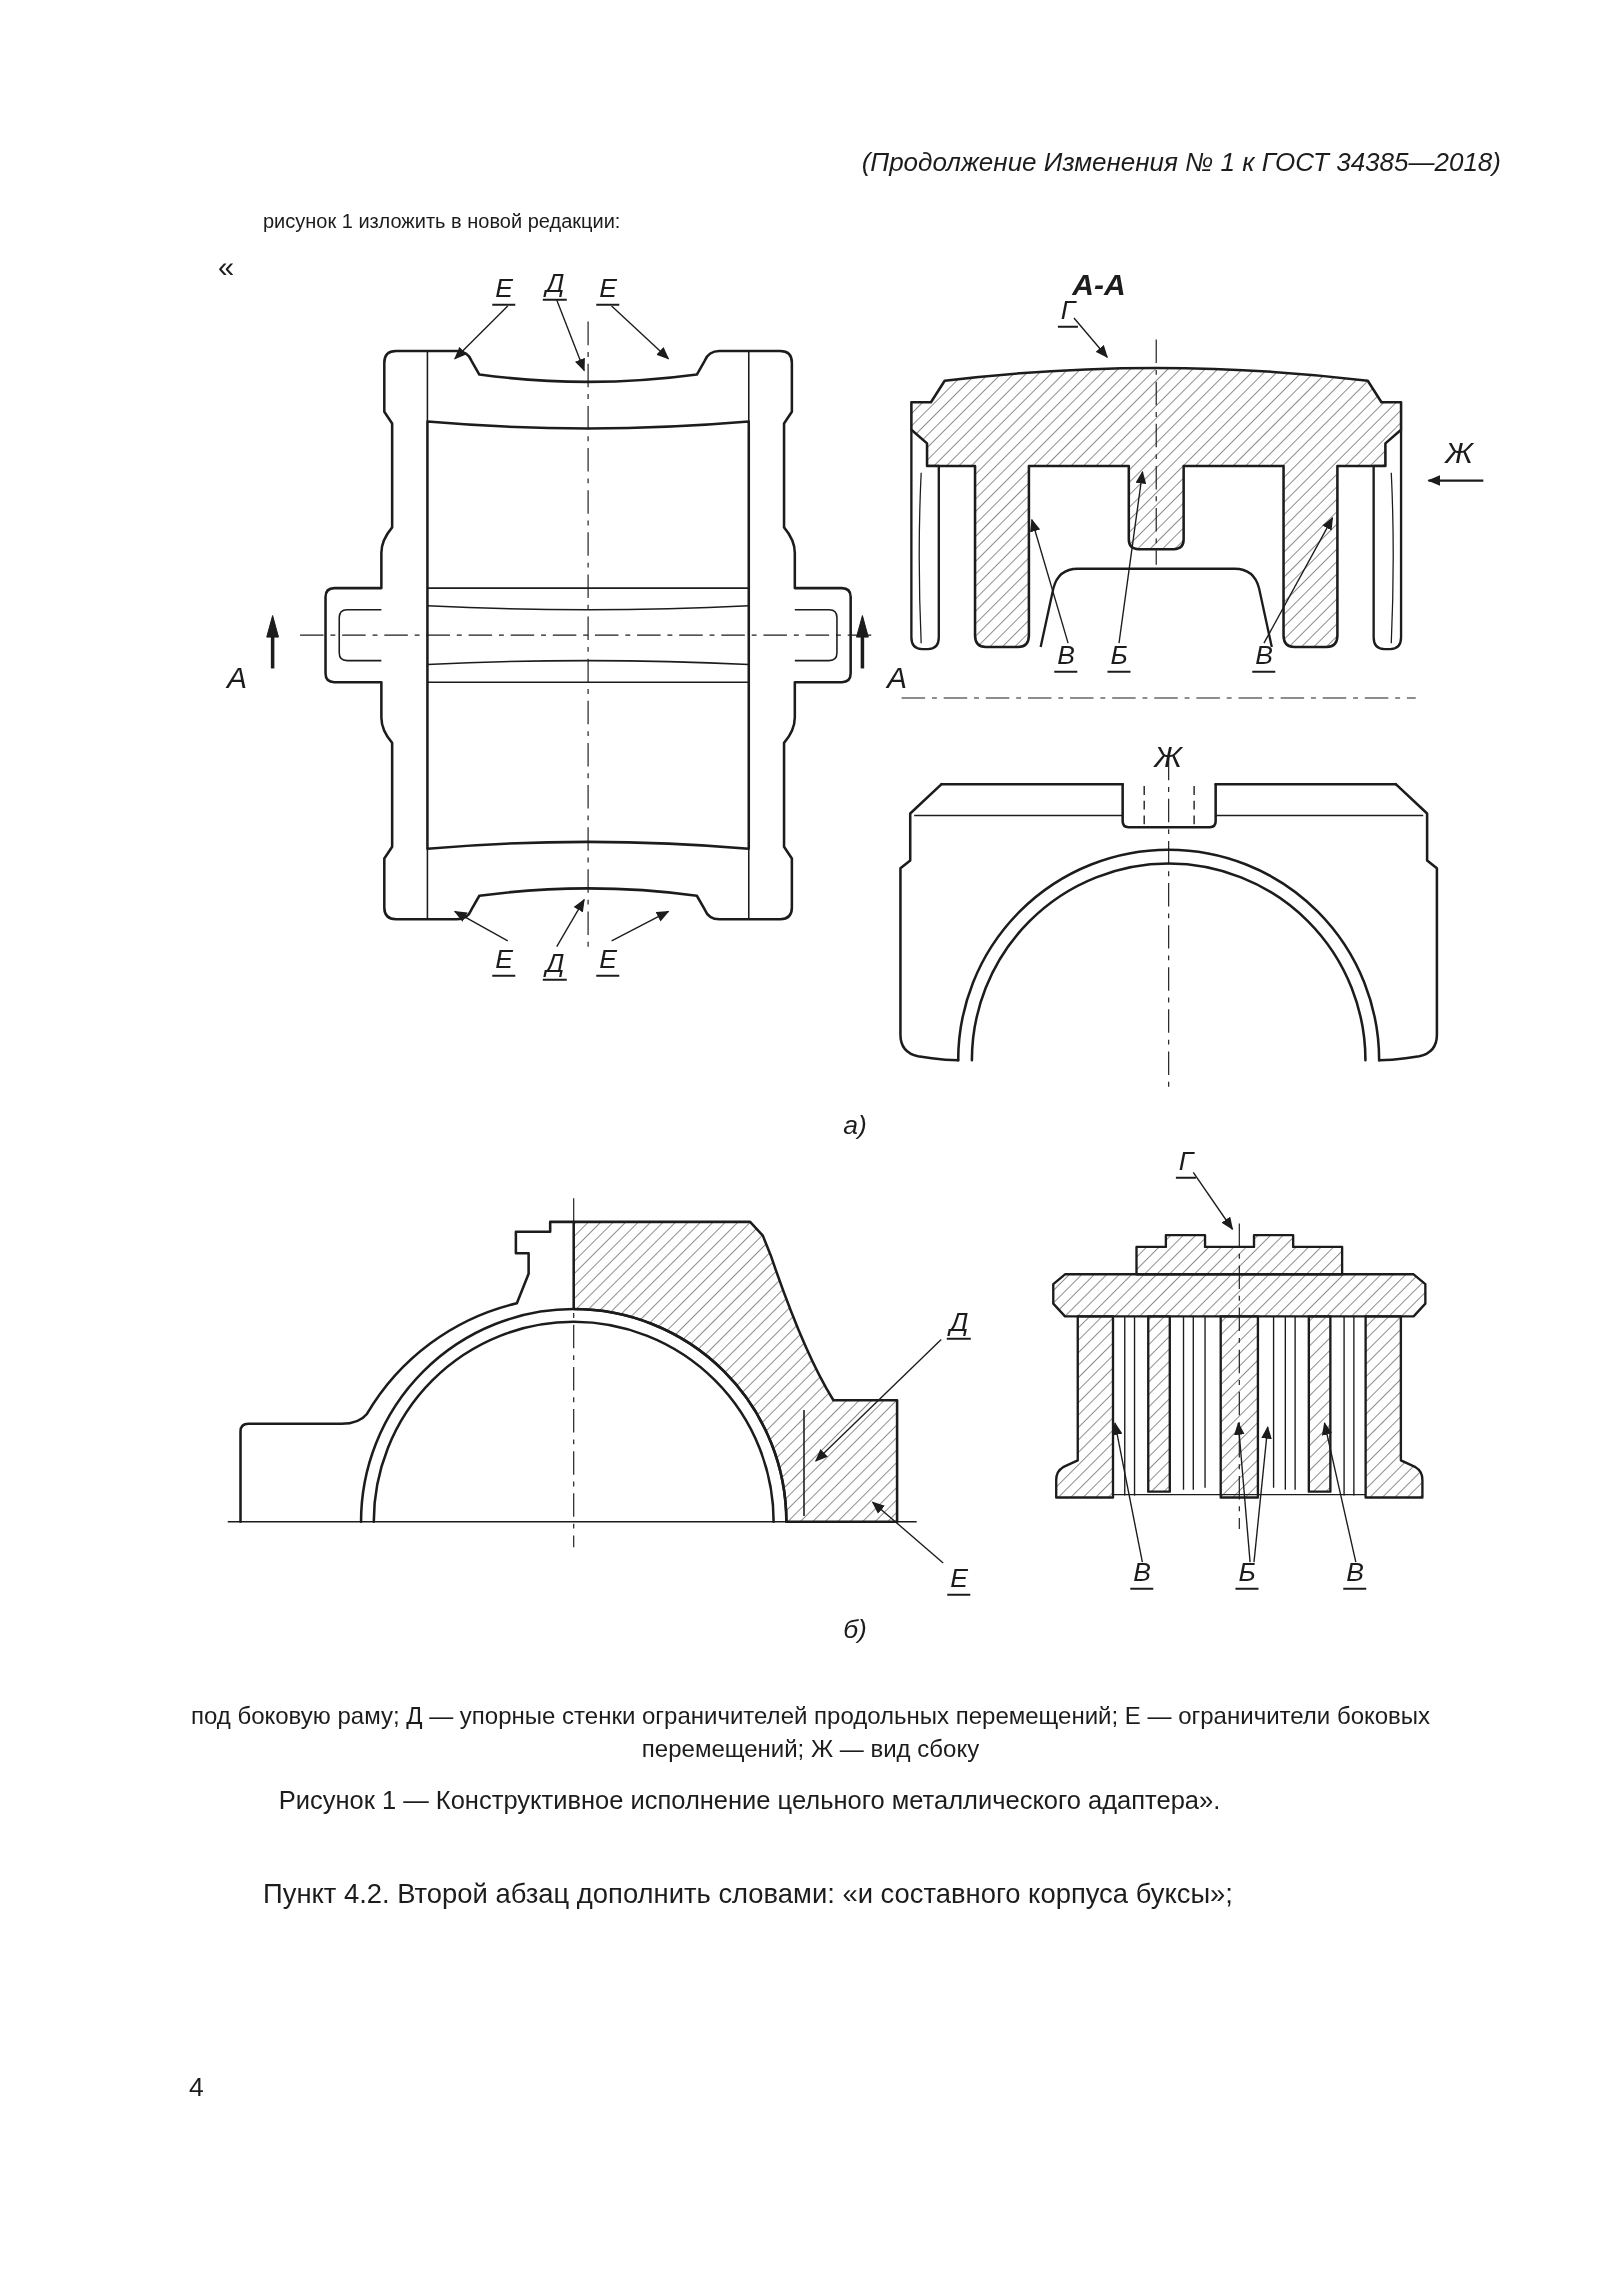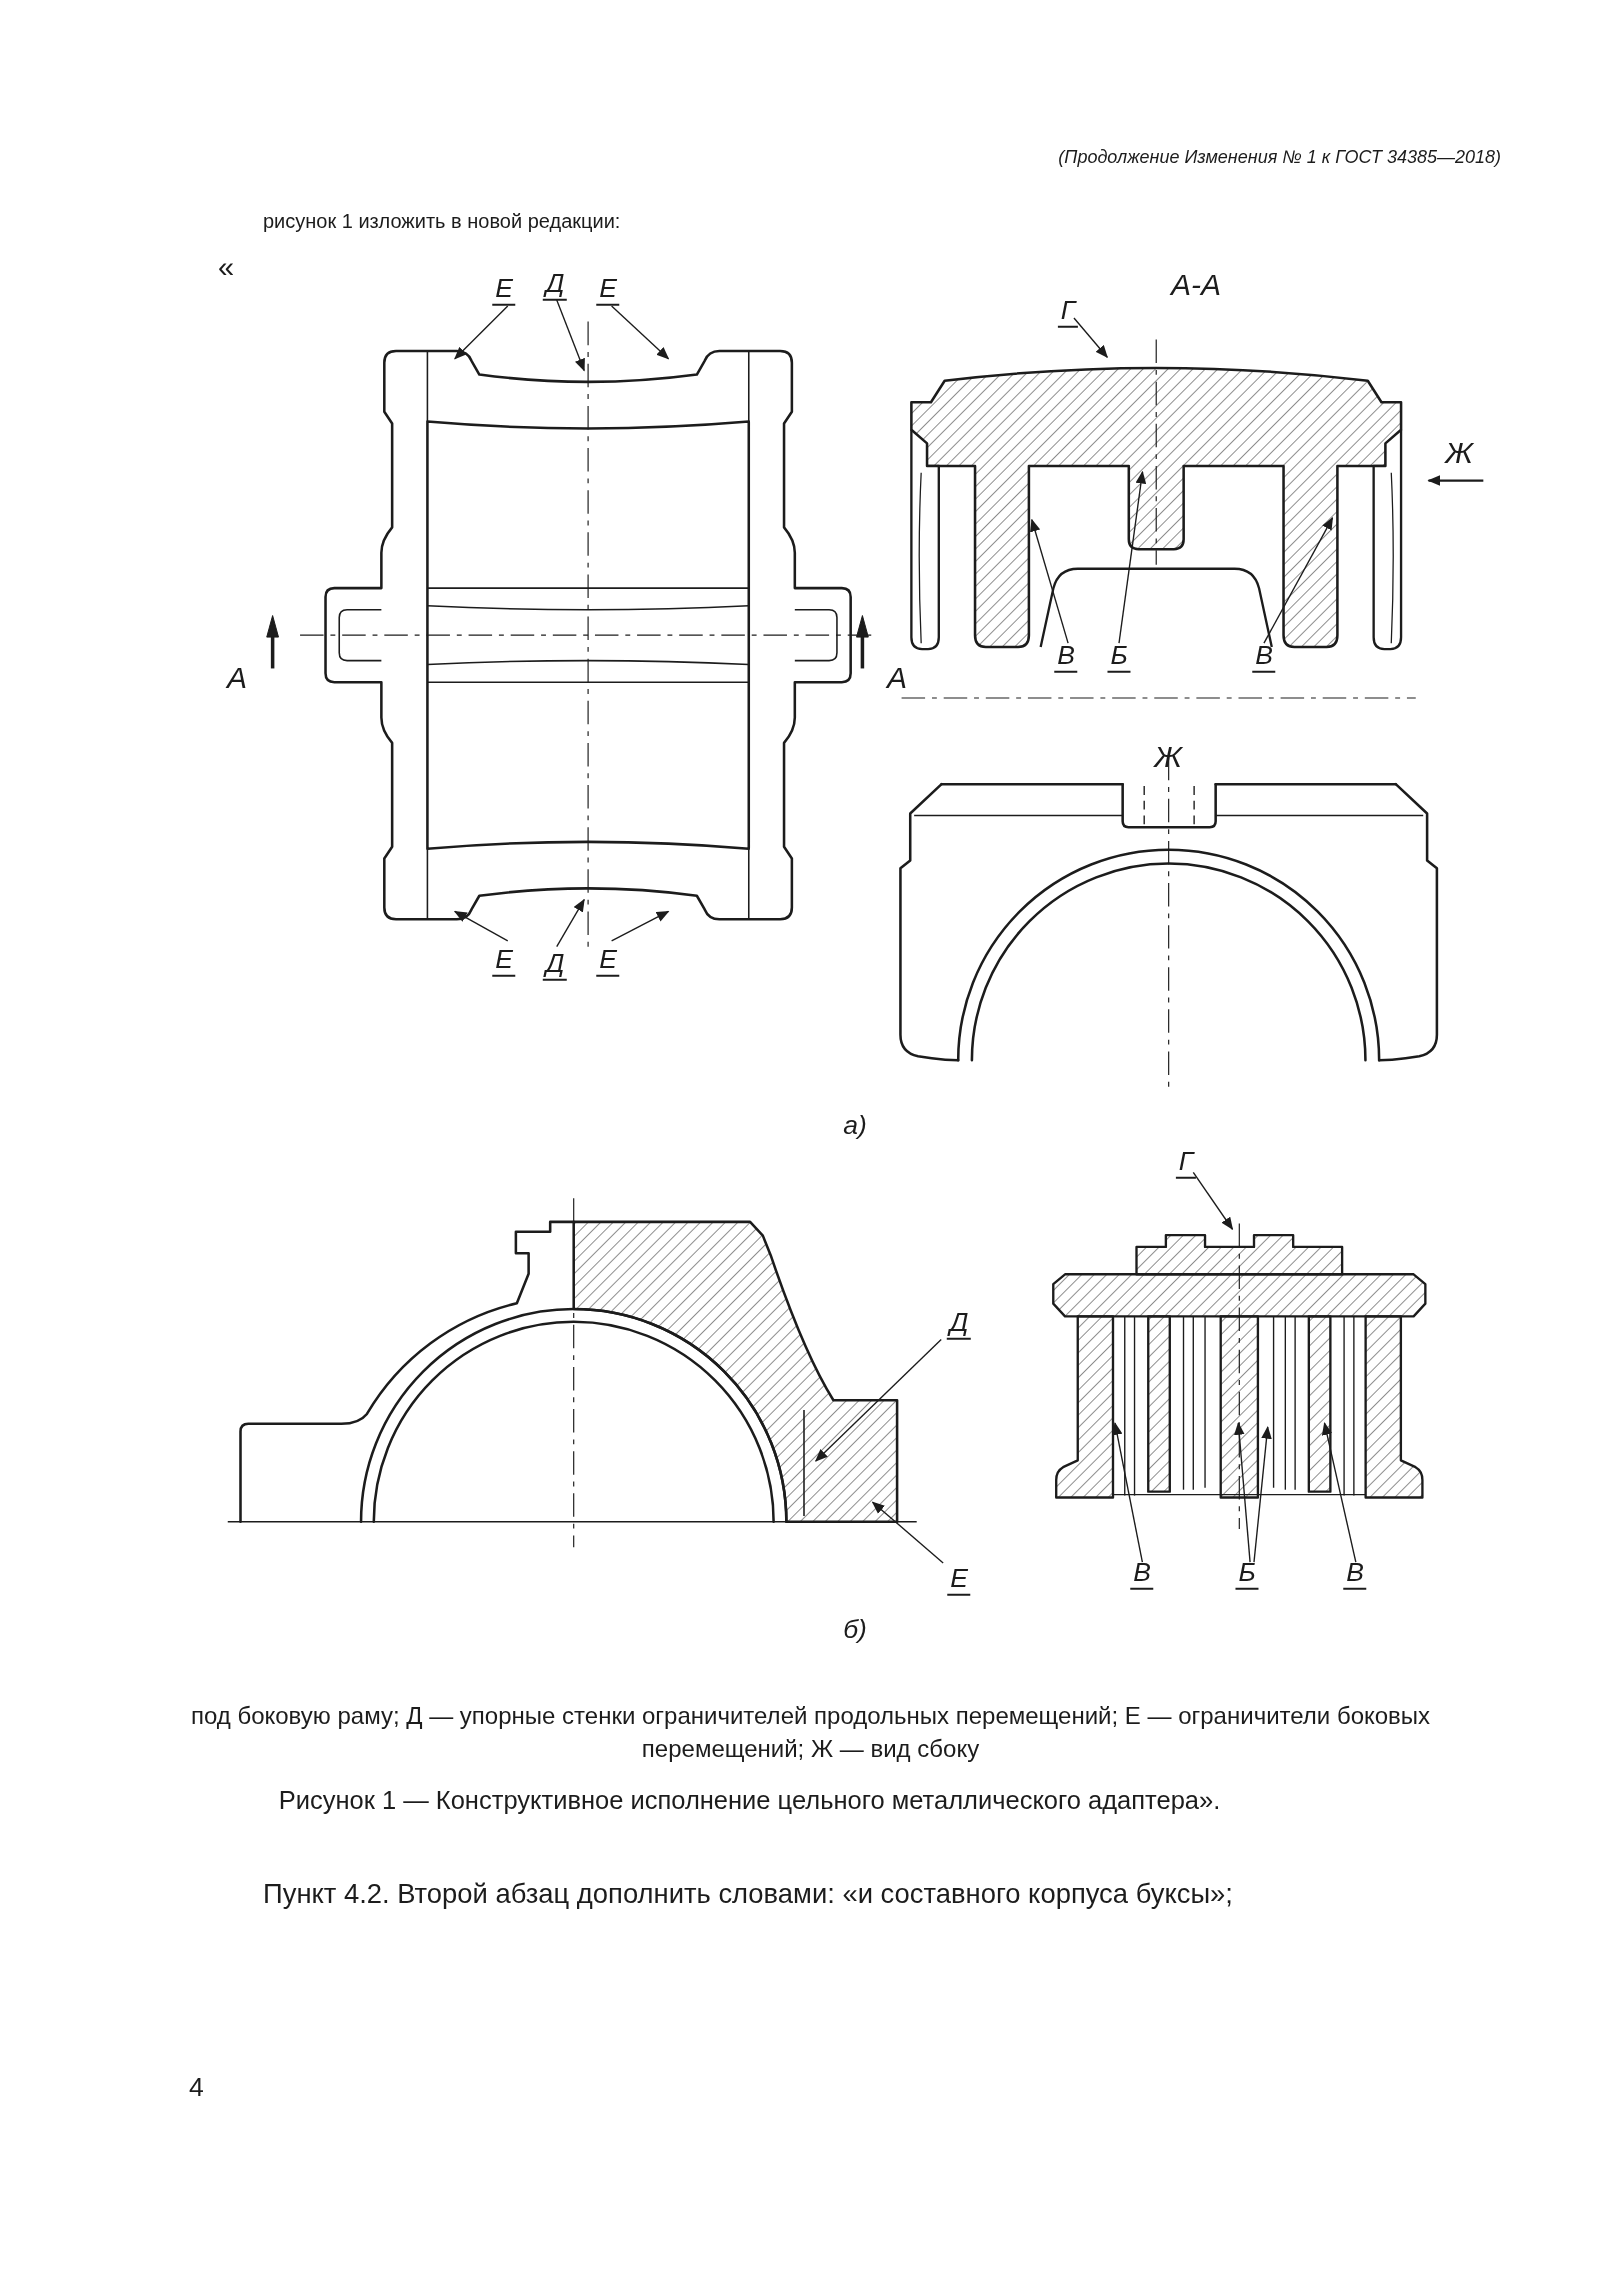--- a/index.html
+++ b/index.html
@@ -1,21 +1,21 @@
 <!DOCTYPE html>
 <html><head>
 <meta charset="utf-8">
 <style>
   * { margin:0; padding:0; box-sizing:border-box; }
   html,body { background:#ffffff; }
   .page {
     position:relative; width:1621px; height:2293px; background:#ffffff;
     font-family:"Liberation Sans", sans-serif; color:#1c1c1c; overflow:hidden;
   }
-  .header-line { position:absolute; right:120px; top:147px; font-style:italic; font-size:18px; }
+  .header-line { position:absolute; right:120px; top:147px; font-style:italic; font-size:26px; }
   .intro-line { position:absolute; left:263px; top:210px; font-size:20px; }
   .open-quote { position:absolute; left:218px; top:251px; font-size:29px; }
   .lbl {
     position:absolute; font-style:italic; font-size:26.5px;
     transform:translate(-50%,-50%); white-space:nowrap; line-height:1;
   }
   .u { border-bottom:2px solid #1c1c1c; padding:0 2.9px 2px; }
   .big { font-size:30px; }
   svg.draw { position:absolute; overflow:visible; }
   .legend-line { position:absolute; left:0; width:1621px; text-align:center; font-size:24px; }
@@ -195,21 +195,21 @@
 
   <span class="lbl u" style="left:504px; top:290px;">Е</span>
   <span class="lbl u" style="left:555px; top:285px;">Д</span>
   <span class="lbl u" style="left:608px; top:290px;">Е</span>
   <span class="lbl big" style="left:237px; top:678px;">А</span>
   <span class="lbl big" style="left:897px; top:678px;">А</span>
   <span class="lbl u" style="left:504px; top:961px;">Е</span>
   <span class="lbl u" style="left:555px; top:965px;">Д</span>
   <span class="lbl u" style="left:608px; top:961px;">Е</span>
 
-  <span class="lbl big" style="left:1196px; top:285px;">А-А</span>
+  <span class="lbl big" style="left:1099px; top:285px;font-weight:bold;">А-А</span>
   <span class="lbl u" style="left:1068px; top:312px;">Г</span>
   <span class="lbl big" style="left:1459px; top:453px;">Ж</span>
   <span class="lbl u" style="left:1066px; top:657px;">В</span>
   <span class="lbl u" style="left:1119px; top:657px;">Б</span>
   <span class="lbl u" style="left:1264px; top:657px;">В</span>
 
   <span class="lbl big" style="left:1168px; top:757px;">Ж</span>
 
   <span class="lbl" style="left:855px; top:1125px;">а)</span>
 

